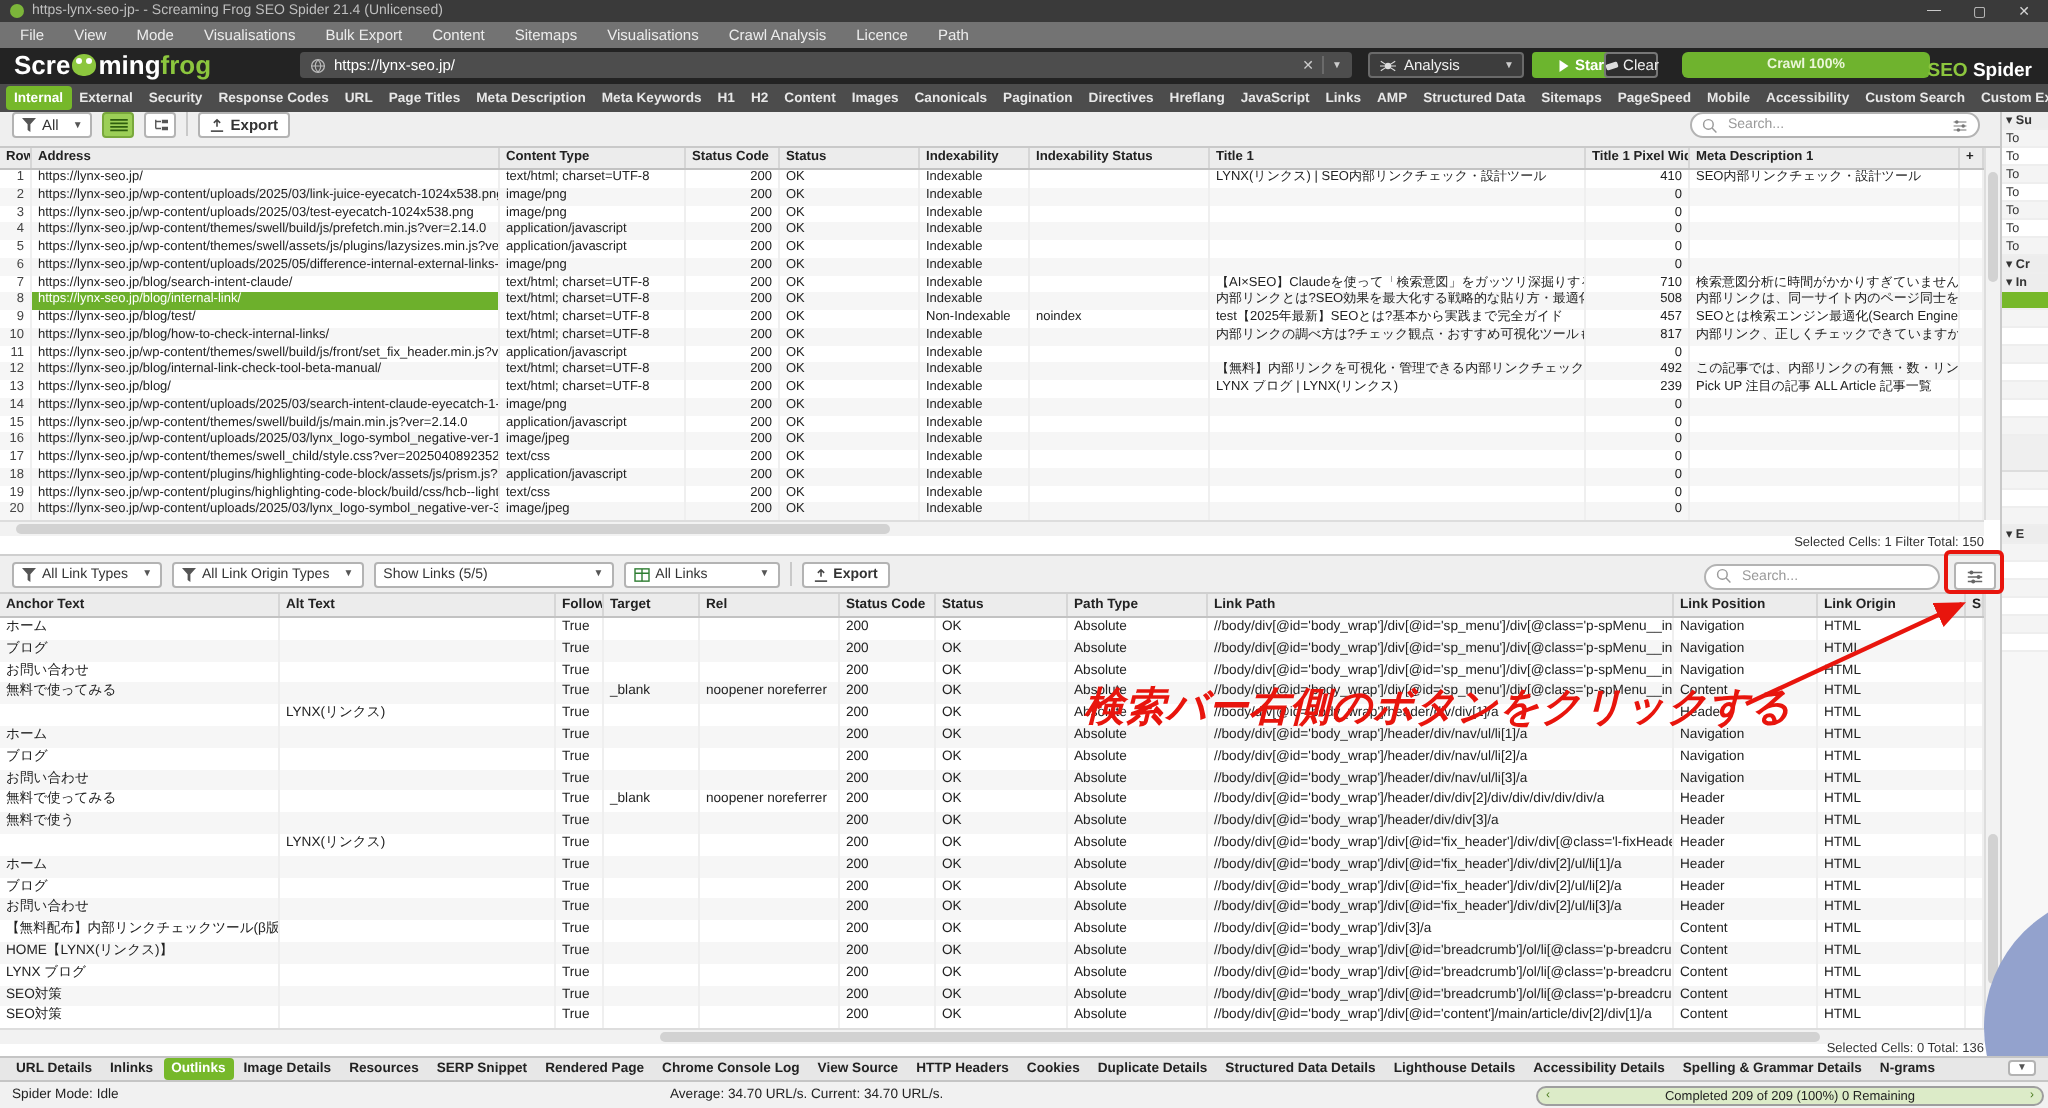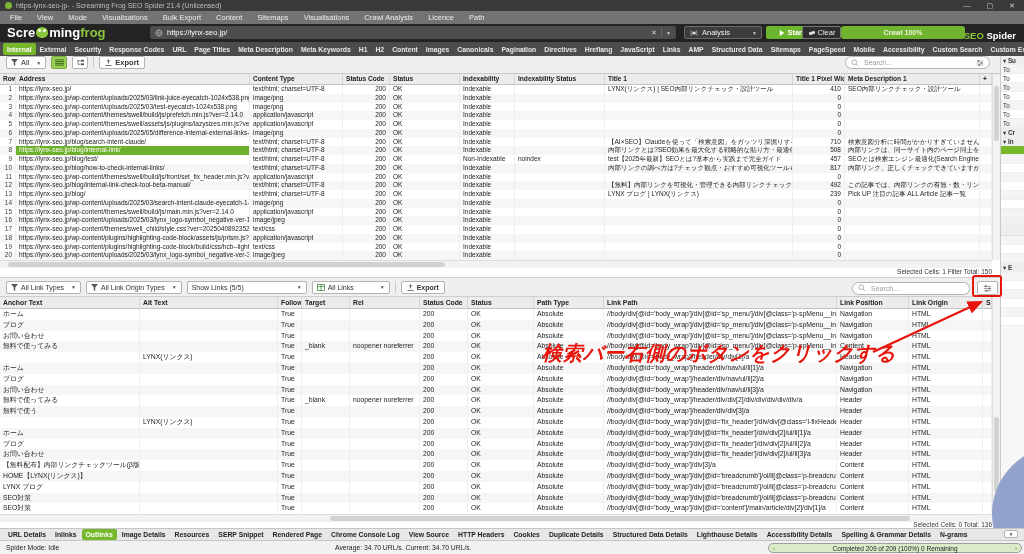--- a/index.html
+++ b/index.html
@@ -29,21 +29,21 @@
     display:flex;align-items:center;padding:0 5px;gap:4px;color:#fff;font-size:7.5px;}
   .urlbar input{flex:1;background:transparent;border:0;color:#fff;font-size:7.5px;outline:none;padding:0;font-family:inherit;}
   .url-x{color:#ccc;font-size:7px;}
   .url-sep{width:1px;height:9px;background:#6a6a6a;}
   .caret{font-size:5px;color:#ccc;}
   .mode-select{position:absolute;left:684px;top:2px;width:78px;height:13px;background:#3d3d3d;border:1px solid #6a6a6a;
     border-radius:2px;color:#f0f0f0;font-size:7.5px;display:flex;align-items:center;gap:3px;padding:0 4px;}
   .mode-select .caret{margin-left:auto;}
   .btn-start{position:absolute;left:766px;top:2px;width:52px;height:13px;background:#6cb52e;border-radius:2px;
     color:#fff;font-size:7.5px;font-weight:bold;display:flex;align-items:center;justify-content:center;gap:2px;}
-  .btn-clear{position:absolute;left:802px;top:2px;width:39px;height:13px;background:#2e2e2e;border:1px solid #777;
+  .btn-clear{position:absolute;left:802px;top:2px;width:27px;height:13px;background:#2e2e2e;border:1px solid #777;
     border-radius:2px;color:#f0f0f0;font-size:7.5px;display:flex;align-items:center;justify-content:center;gap:2px;}
   .crawlbar{position:absolute;left:841px;top:2px;width:124px;height:13px;background:#6fb32e;border-radius:3px;
     color:#eaf6d8;font-size:7px;font-weight:bold;display:flex;align-items:center;justify-content:center;}
   .brand{position:absolute;right:8px;top:6px;font-size:9.5px;font-weight:bold;color:#fff;}
   .brand .accent{color:#8cc63e;}
 
   
   .tabbar{position:absolute;left:0;top:42px;width:1024px;height:14px;background:#4c4c4c;
     display:flex;align-items:center;padding-left:3px;color:#e8e8e8;font-size:6.8px;font-weight:bold;overflow:hidden;}
   .tabbar .tab{padding:2.5px 4px;white-space:nowrap;border-radius:2px;}

